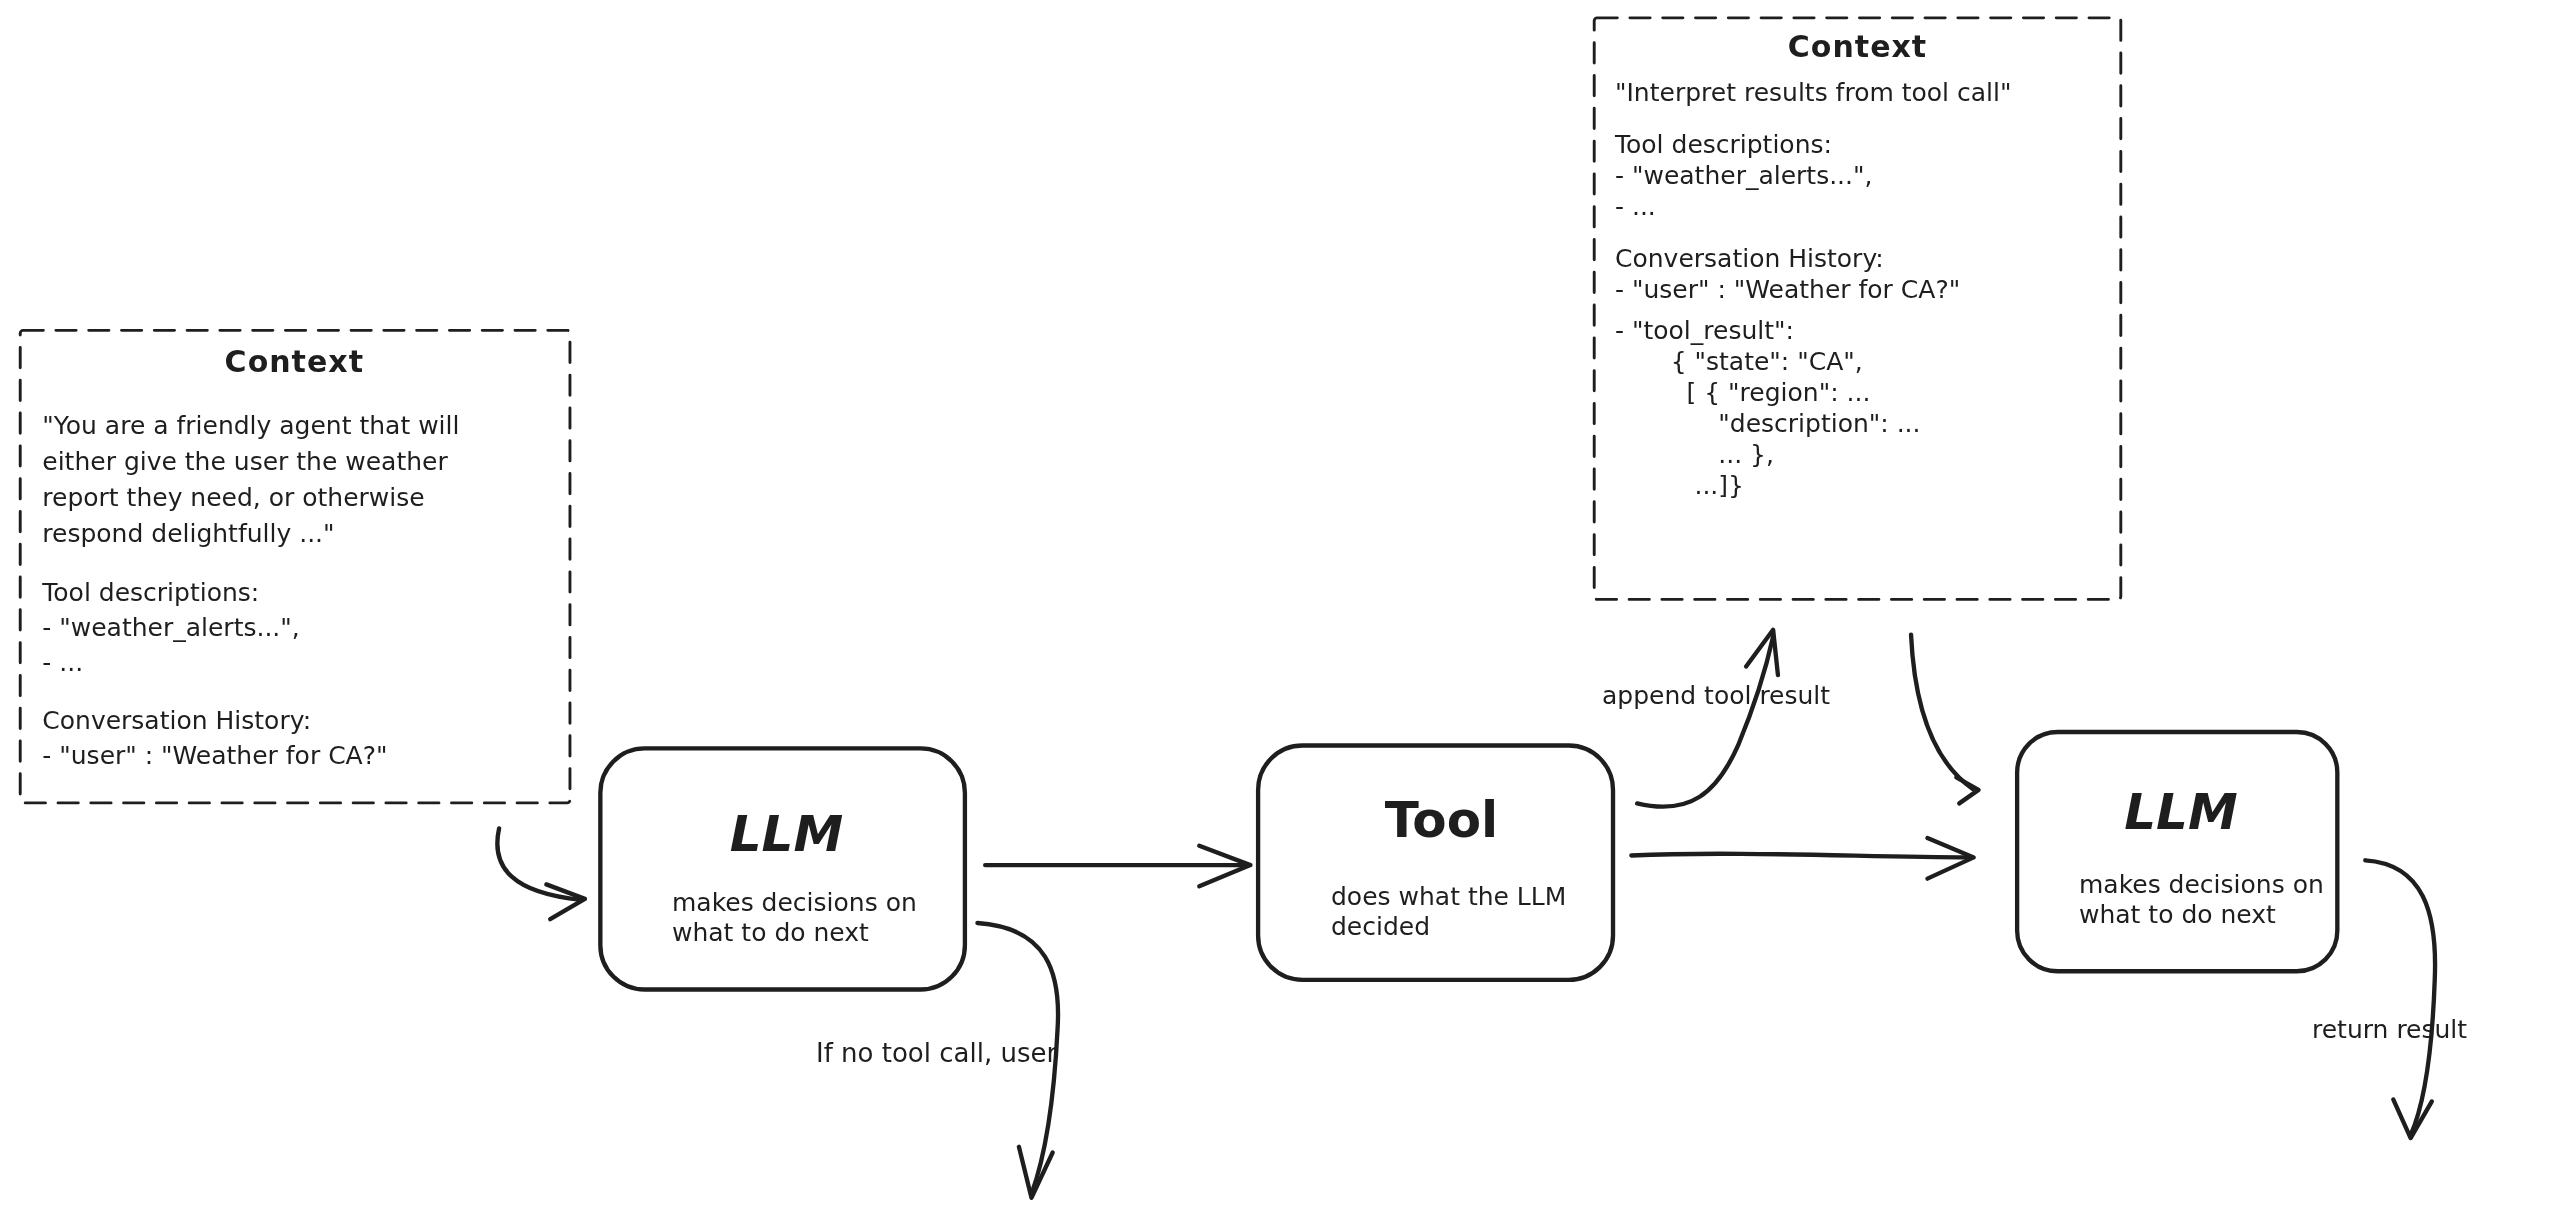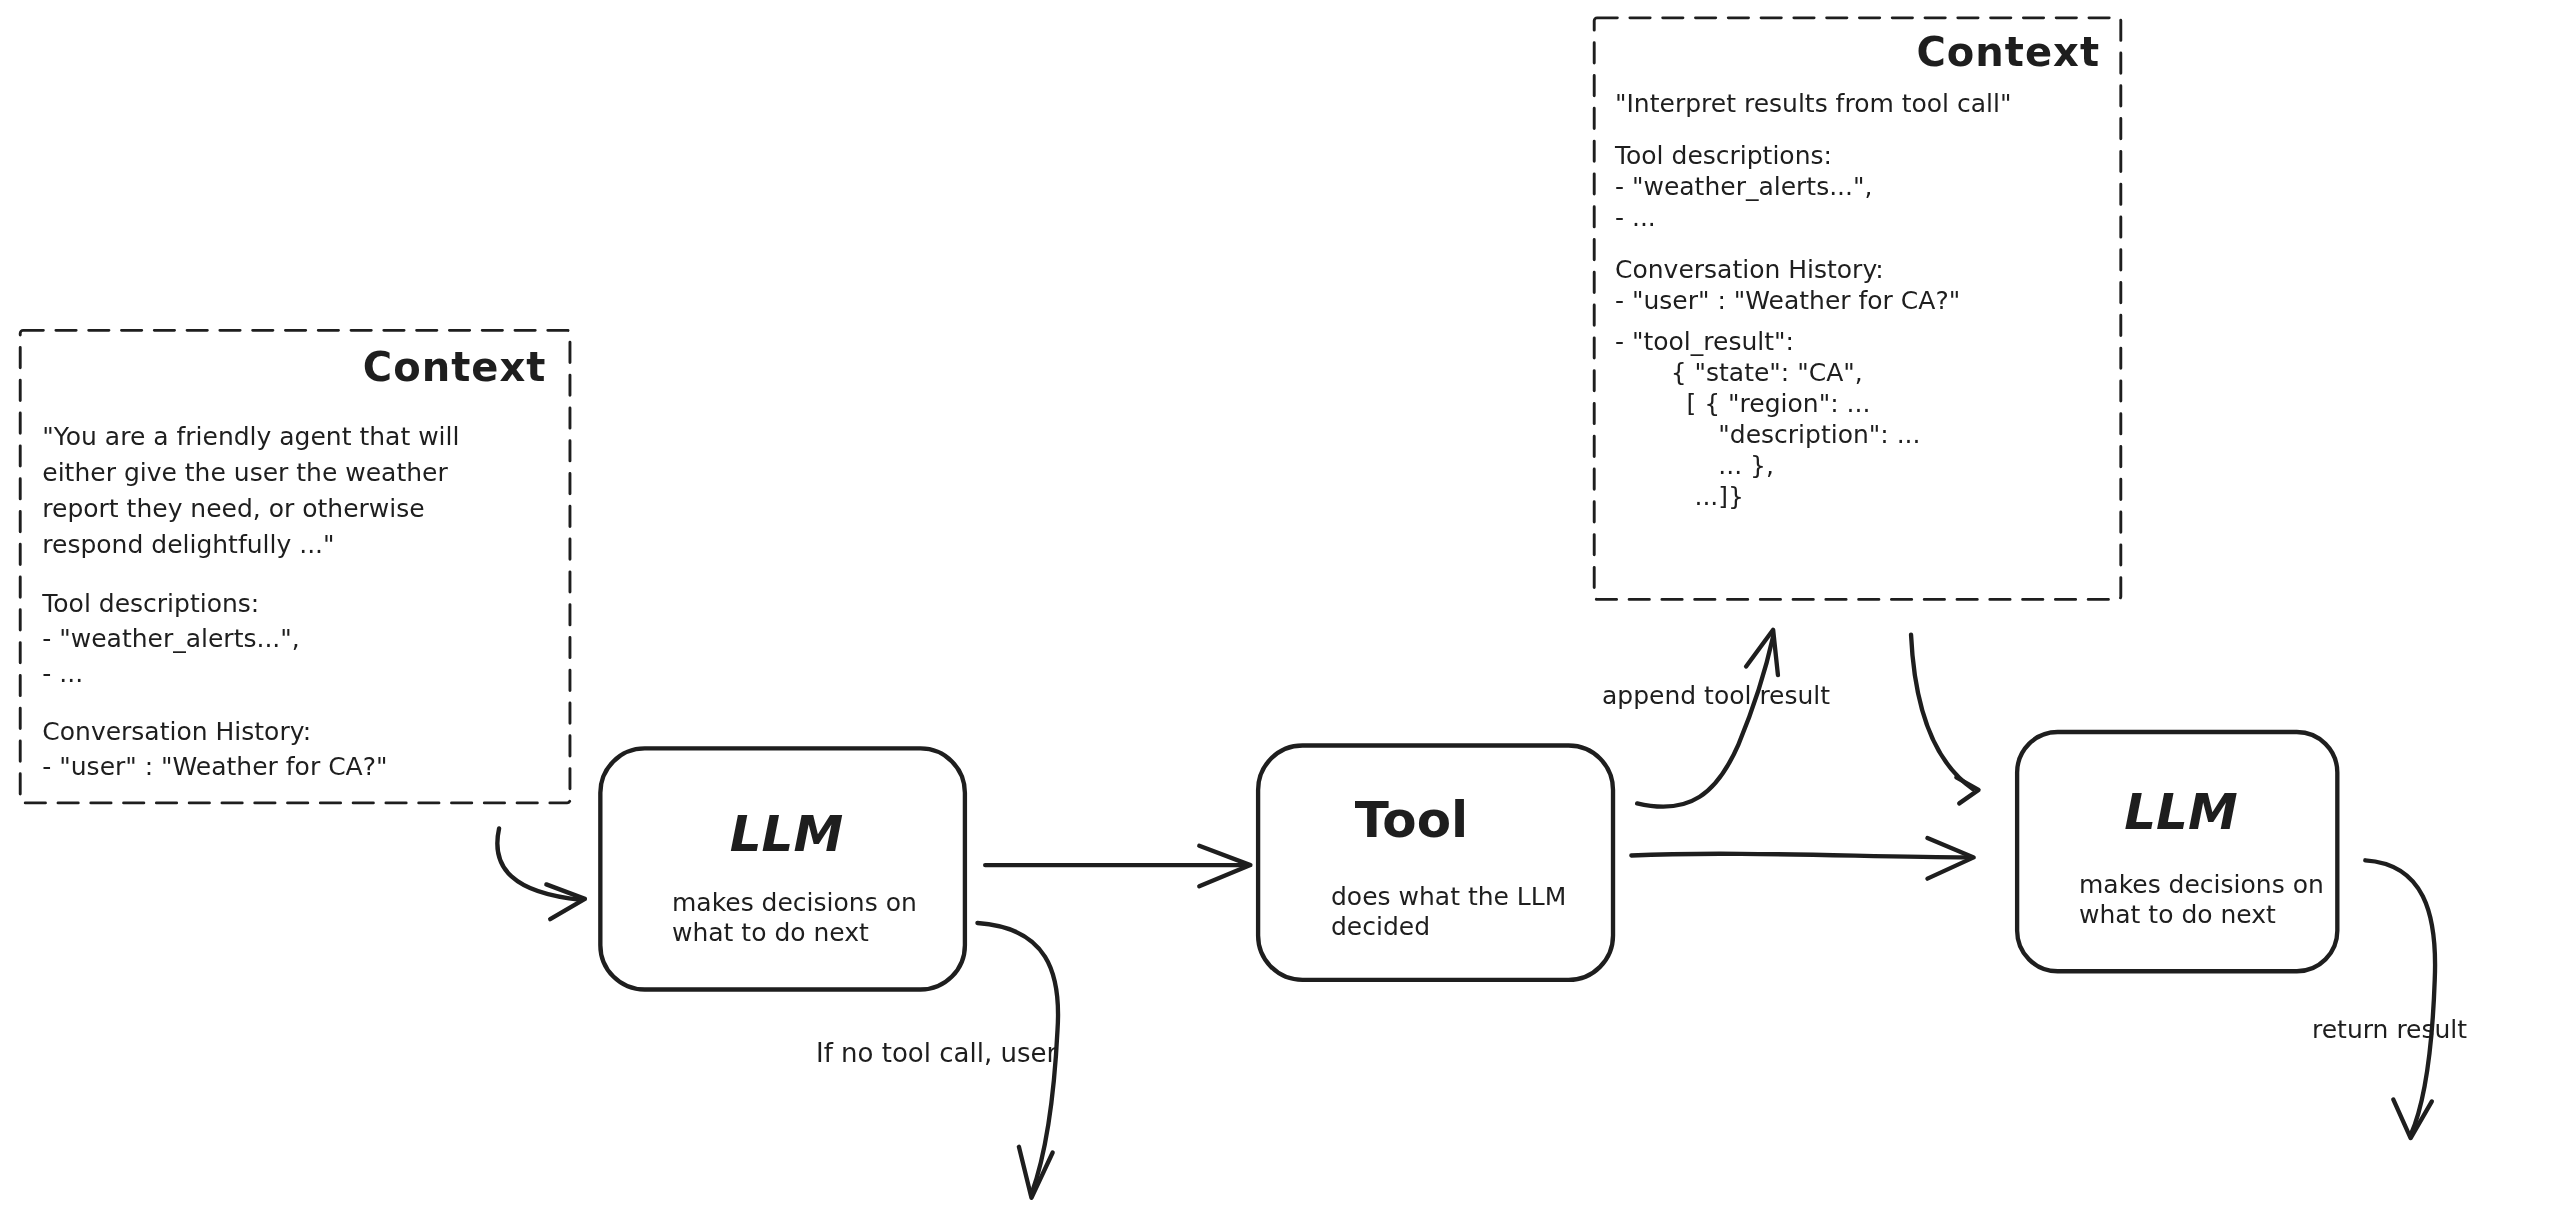--- a/index.html
+++ b/index.html
@@ -11,21 +11,21 @@
     font-family:"DejaVu Sans", sans-serif; overflow:hidden;
   }
   svg.layer { position:absolute; left:0; top:0; width:2576px; height:1221px; }
   svg .stroke { stroke:var(--ink); fill:none; stroke-linecap:round; stroke-linejoin:round; }
   svg .dashed { stroke-width:3; stroke-dasharray:21 13; }
   svg .node-border { stroke-width:4.5; }
   svg .arrow { stroke-width:4.5; }
 
   
   .ctx { position:absolute; }
-  .ctx-title { font-size:40px; font-weight:700; letter-spacing:1px; text-align:right; }
+  .ctx-title { font-size:30px; font-weight:700; letter-spacing:1px; text-align:center; }
   .ctx-line, .ctx-heading { font-size:25px; line-height:35px; }
   .ctx-block { white-space:pre-line; }
   .code-line { white-space:pre; font-size:25px; line-height:31px; }
 
   .ctx-left { left:19.3px; top:330px; width:550px; padding:13.5px 23px 0; }
   .ctx-left .ctx-title { margin-bottom:29px; }
   .ctx-left .ctx-block { margin-bottom:23px; font-size:25px; line-height:36px; }
   .ctx-left .gap { height:23px; }
 
   .ctx-right { left:1594px; top:17.4px; width:527px; padding:11.6px 21px 0; }
@@ -34,21 +34,21 @@
   .ctx-right .gap { height:21px; }
   .ctx-right .gap-s { height:9.6px; }
 
   
   .node-title { position:absolute; text-align:center; font-size:50px; font-weight:700; }
   .node-title.slant { font-style:italic;padding-left:8px; }
   .node-sub { position:absolute; font-size:25px; line-height:30px; white-space:pre-line; }
 
   .llm1-title { left:600px; top:805px; width:365px; }
   .llm1-sub   { left:672px; top:888px; }
-  .tool-title { left:1234px; top:791px; width:355px; }
+  .tool-title { left:1264px; top:791px; width:355px; }
   .tool-sub   { left:1331px; top:882px; }
   .llm2-title { left:2017px; top:783px; width:320px; }
   .llm2-sub   { left:2079px; top:870px; }
 
   
   .edge-label { position:absolute; font-size:25px; }
   .label-append { left:1602px; top:681px; }
   .label-exit   { left:816px;  top:1038px; font-size:26px; }
   .label-return { left:2288px; top:1015px;margin-left:24px; }
 </style>

